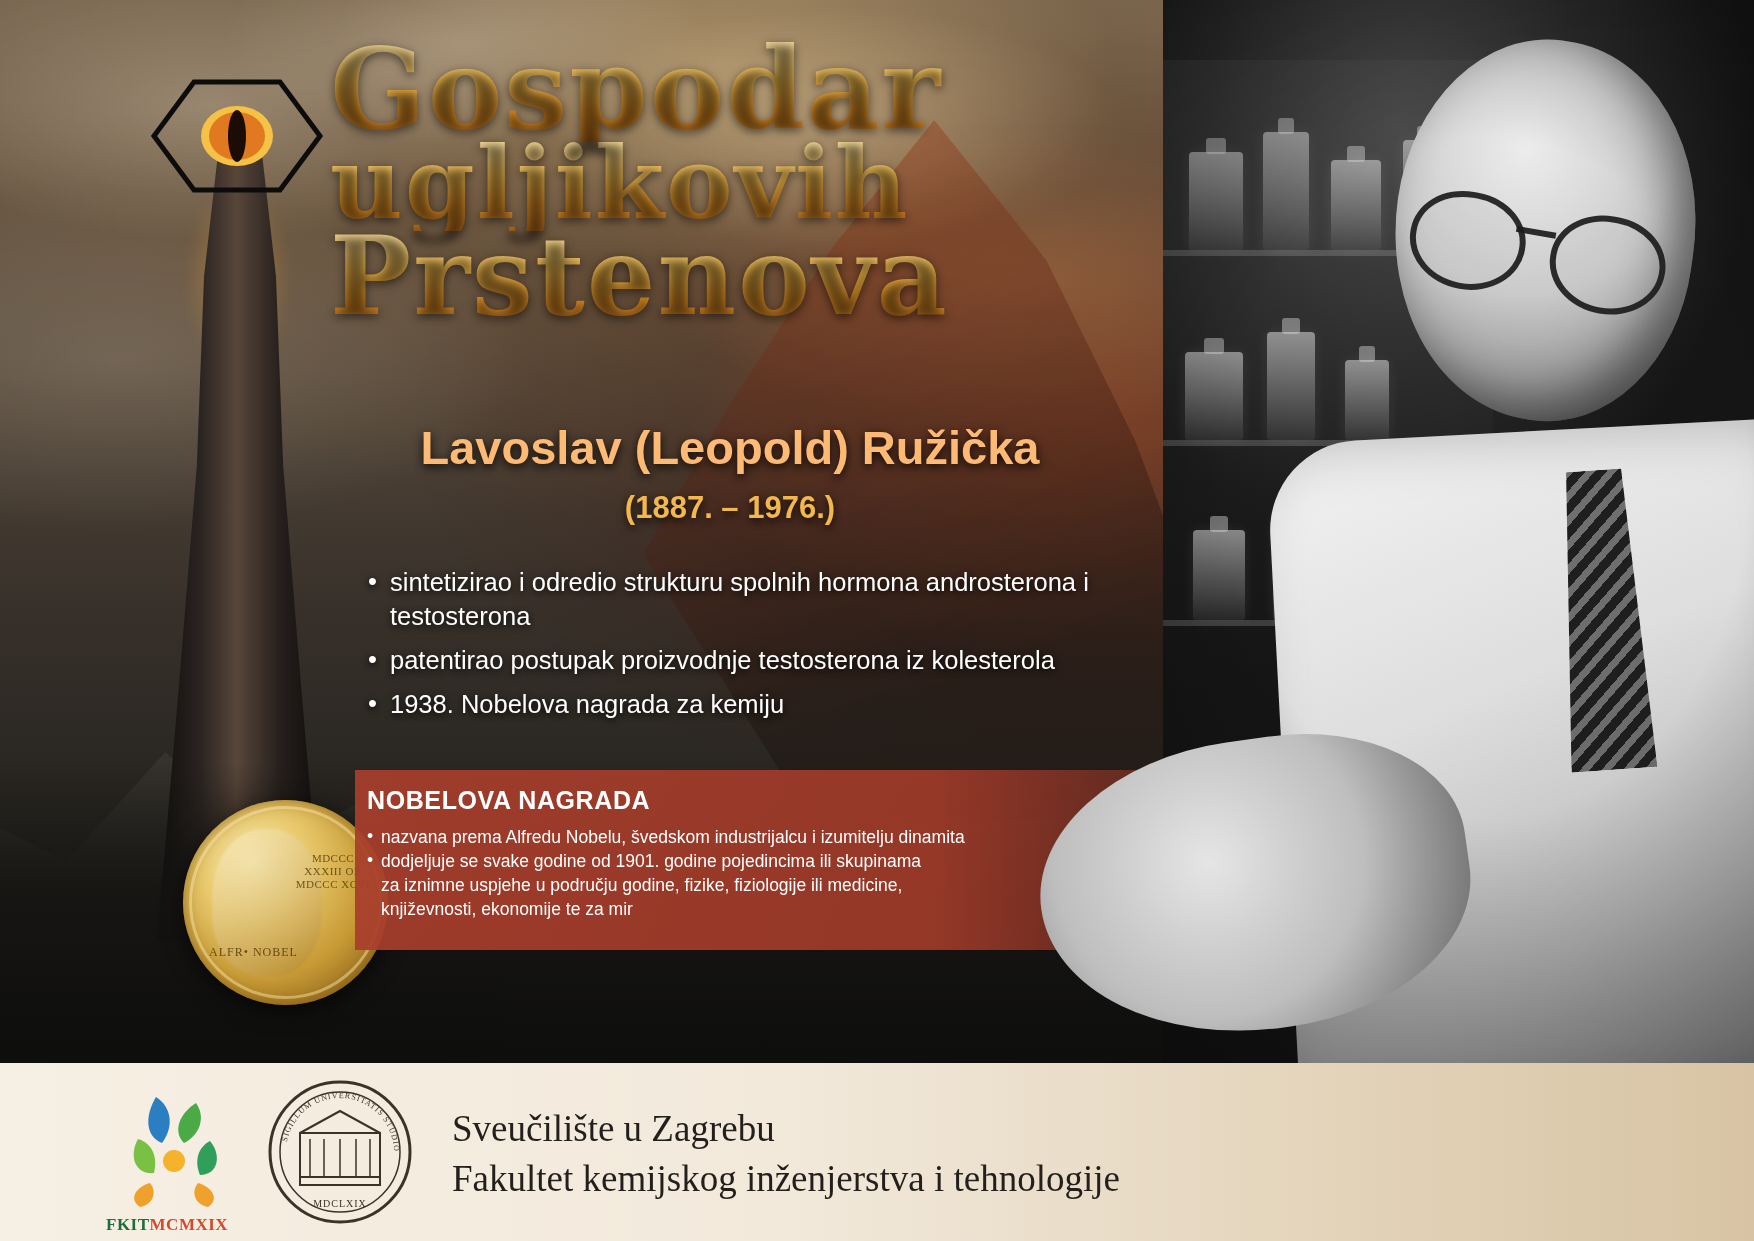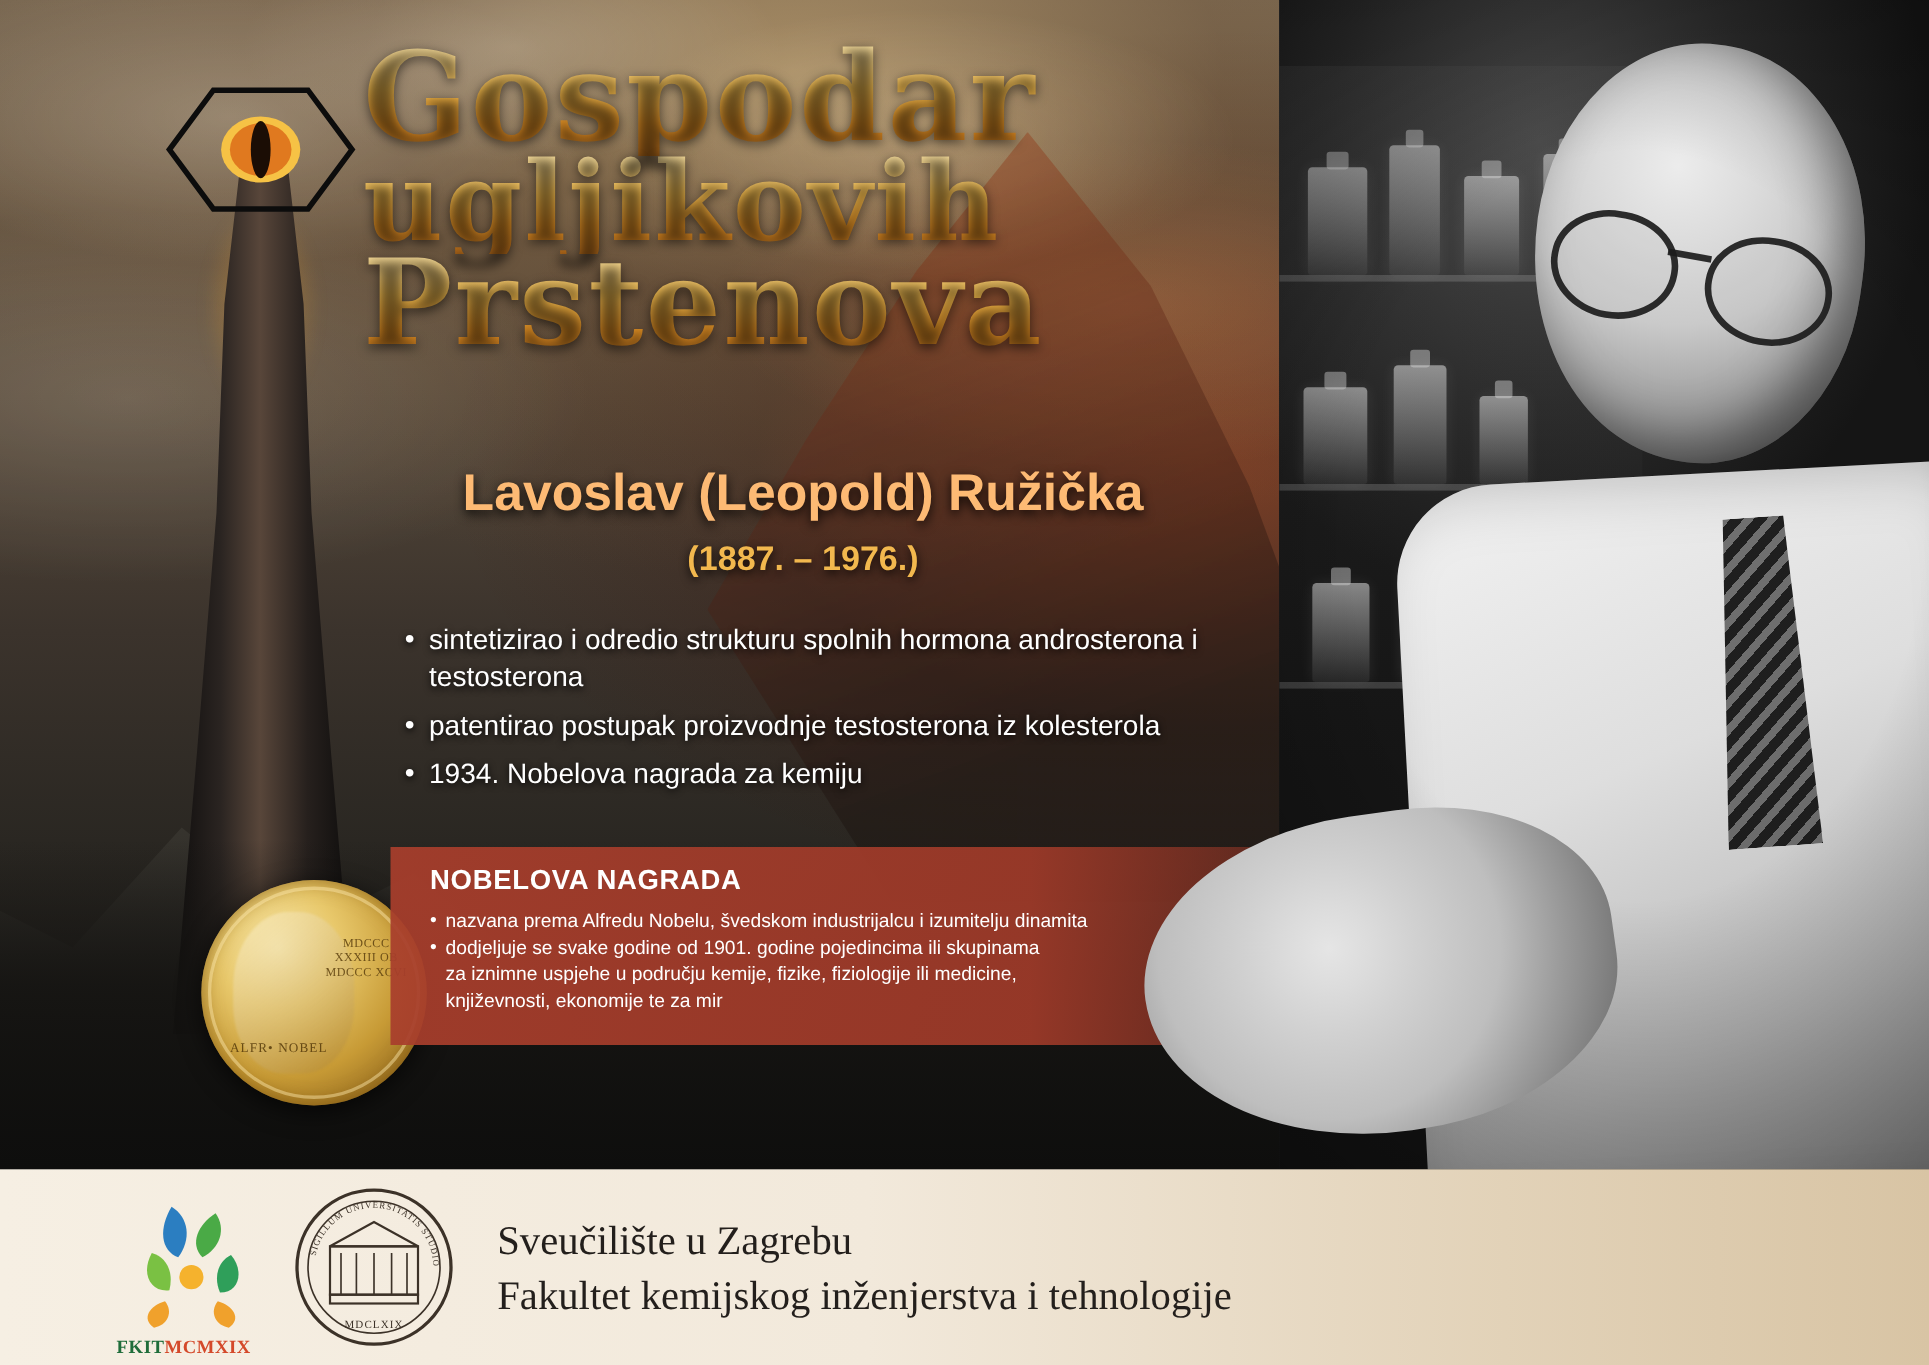--- a/index.html
+++ b/index.html
@@ -218,21 +218,21 @@
   }
 
   
   .nobel-panel {
     position: absolute;
     left: 355px;
     top: 770px;
     width: 808px;
     height: 180px;
     background: linear-gradient(90deg, rgba(168,62,44,0.93) 0%, rgba(158,58,41,0.93) 72%, rgba(140,52,37,0.55) 100%);
-    padding: 16px 22px 0 36px;
+    padding: 16px 22px 0 12px;
     box-sizing: border-box;
   }
   .nobel-title {
     color: #ffffff;
     font-size: 25px;
     font-weight: bold;
     letter-spacing: .6px;
     margin-bottom: 10px;
   }
   .nobel-list {
@@ -431,29 +431,29 @@
     <div class="title-line t2">ugljikovih</div>
     <div class="title-line t3">Prstenova</div>
   </div>
 
   <div class="person-name">Lavoslav (Leopold) Ružička</div>
   <div class="person-years">(1887. – 1976.)</div>
 
   <div class="facts">
     <div class="fact">sintetizirao i odredio strukturu spolnih hormona androsterona i testosterona</div>
     <div class="fact">patentirao postupak proizvodnje testosterona iz kolesterola</div>
-    <div class="fact">1934. Nobelova nagrada za kemiju</div>
+    <div class="fact">1938. Nobelova nagrada za kemiju</div>
   </div>
 
   <div class="nobel-panel">
     <div class="nobel-title">NOBELOVA NAGRADA</div>
     <div class="nobel-list">
       <div class="nobel-item">nazvana prema Alfredu Nobelu, švedskom industrijalcu i izumitelju dinamita</div>
       <div class="nobel-item">dodjeljuje se svake godine od 1901. godine pojedincima ili skupinama</div>
-      <div class="nobel-sub">za iznimne uspjehe u području kemije, fizike, fiziologije ili medicine,</div>
+      <div class="nobel-sub">za iznimne uspjehe u području godine, fizike, fiziologije ili medicine,</div>
       <div class="nobel-sub">književnosti, ekonomije te za mir</div>
     </div>
   </div>
 
   <div class="photo">
     <div class="shelf">
       <div class="shelf-line" style="left:0; top:190px; width:330px;"></div>
       <div class="shelf-line" style="left:0; top:380px; width:330px;"></div>
       <div class="shelf-line" style="left:0; top:560px; width:330px;"></div>
       <div class="bottle" style="left:26px; top:92px; width:54px; height:98px;"></div>

